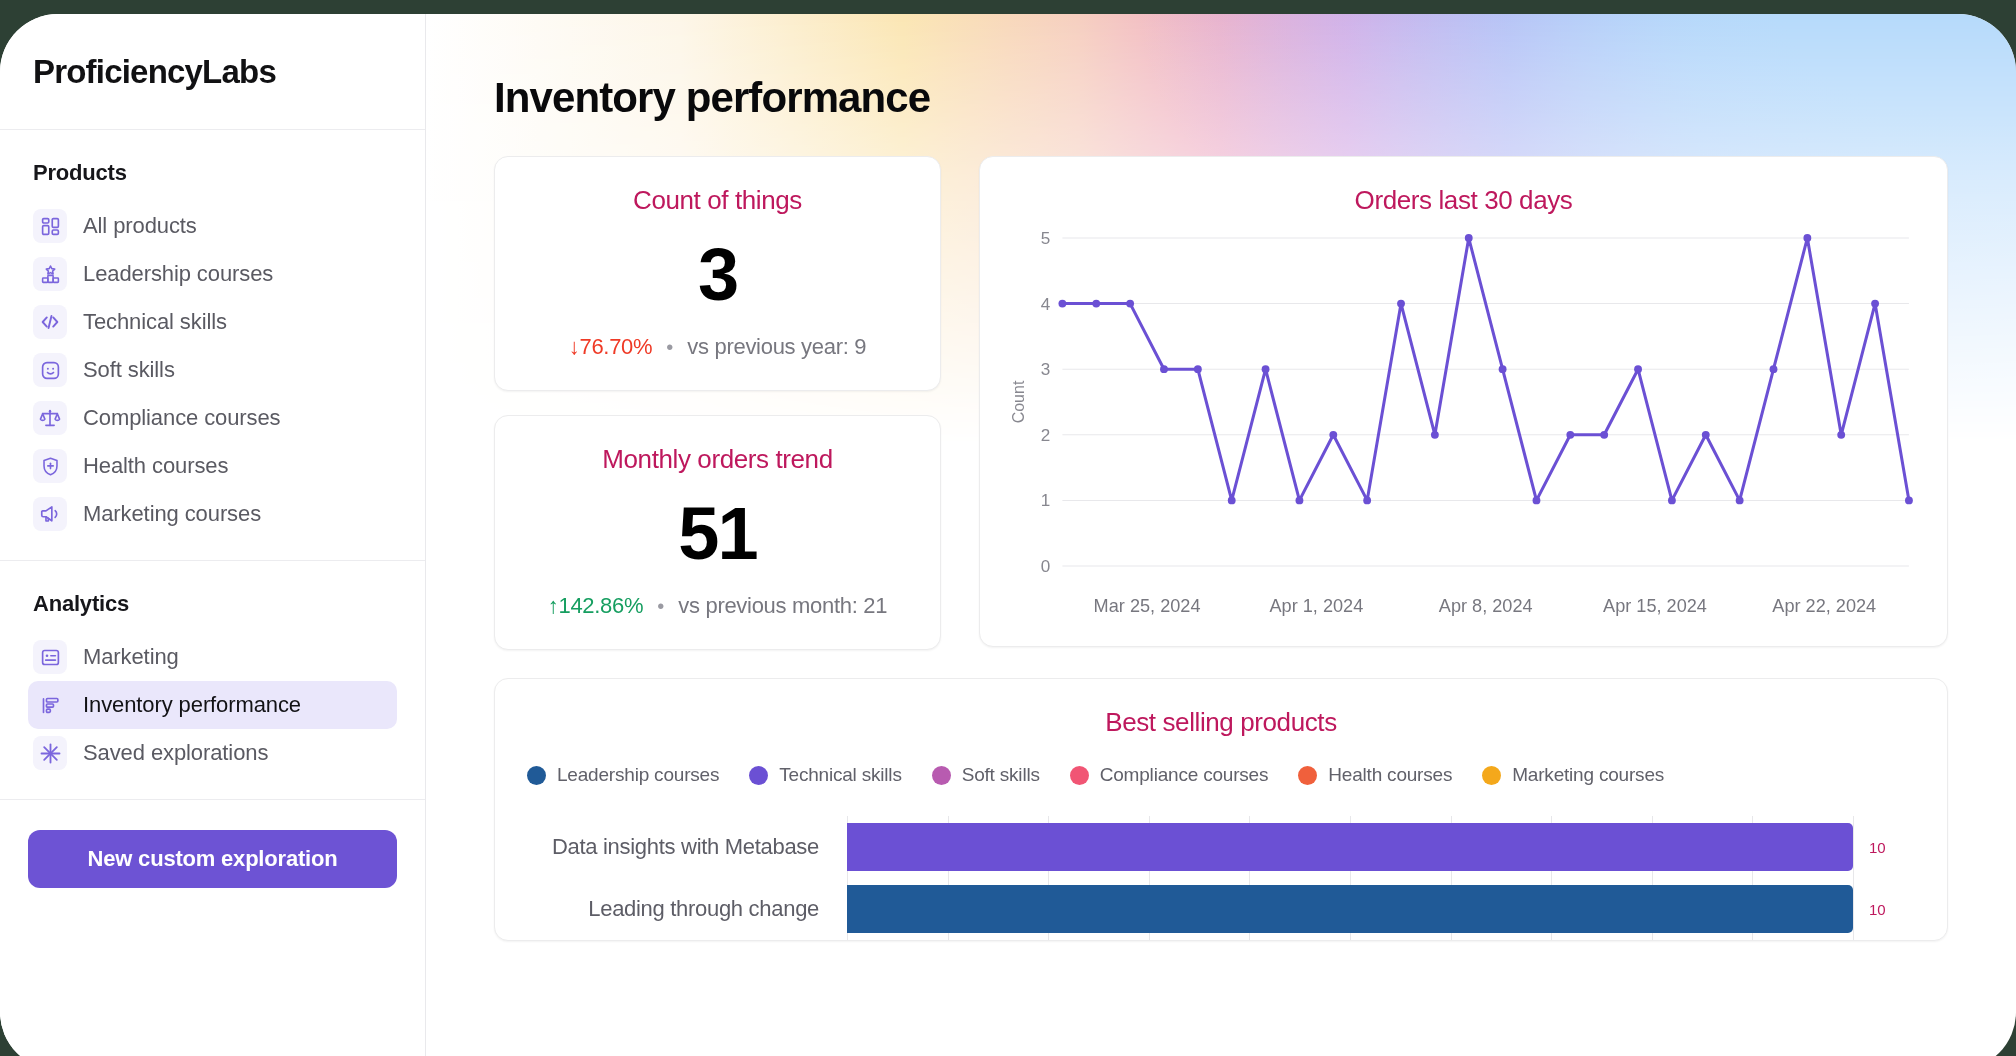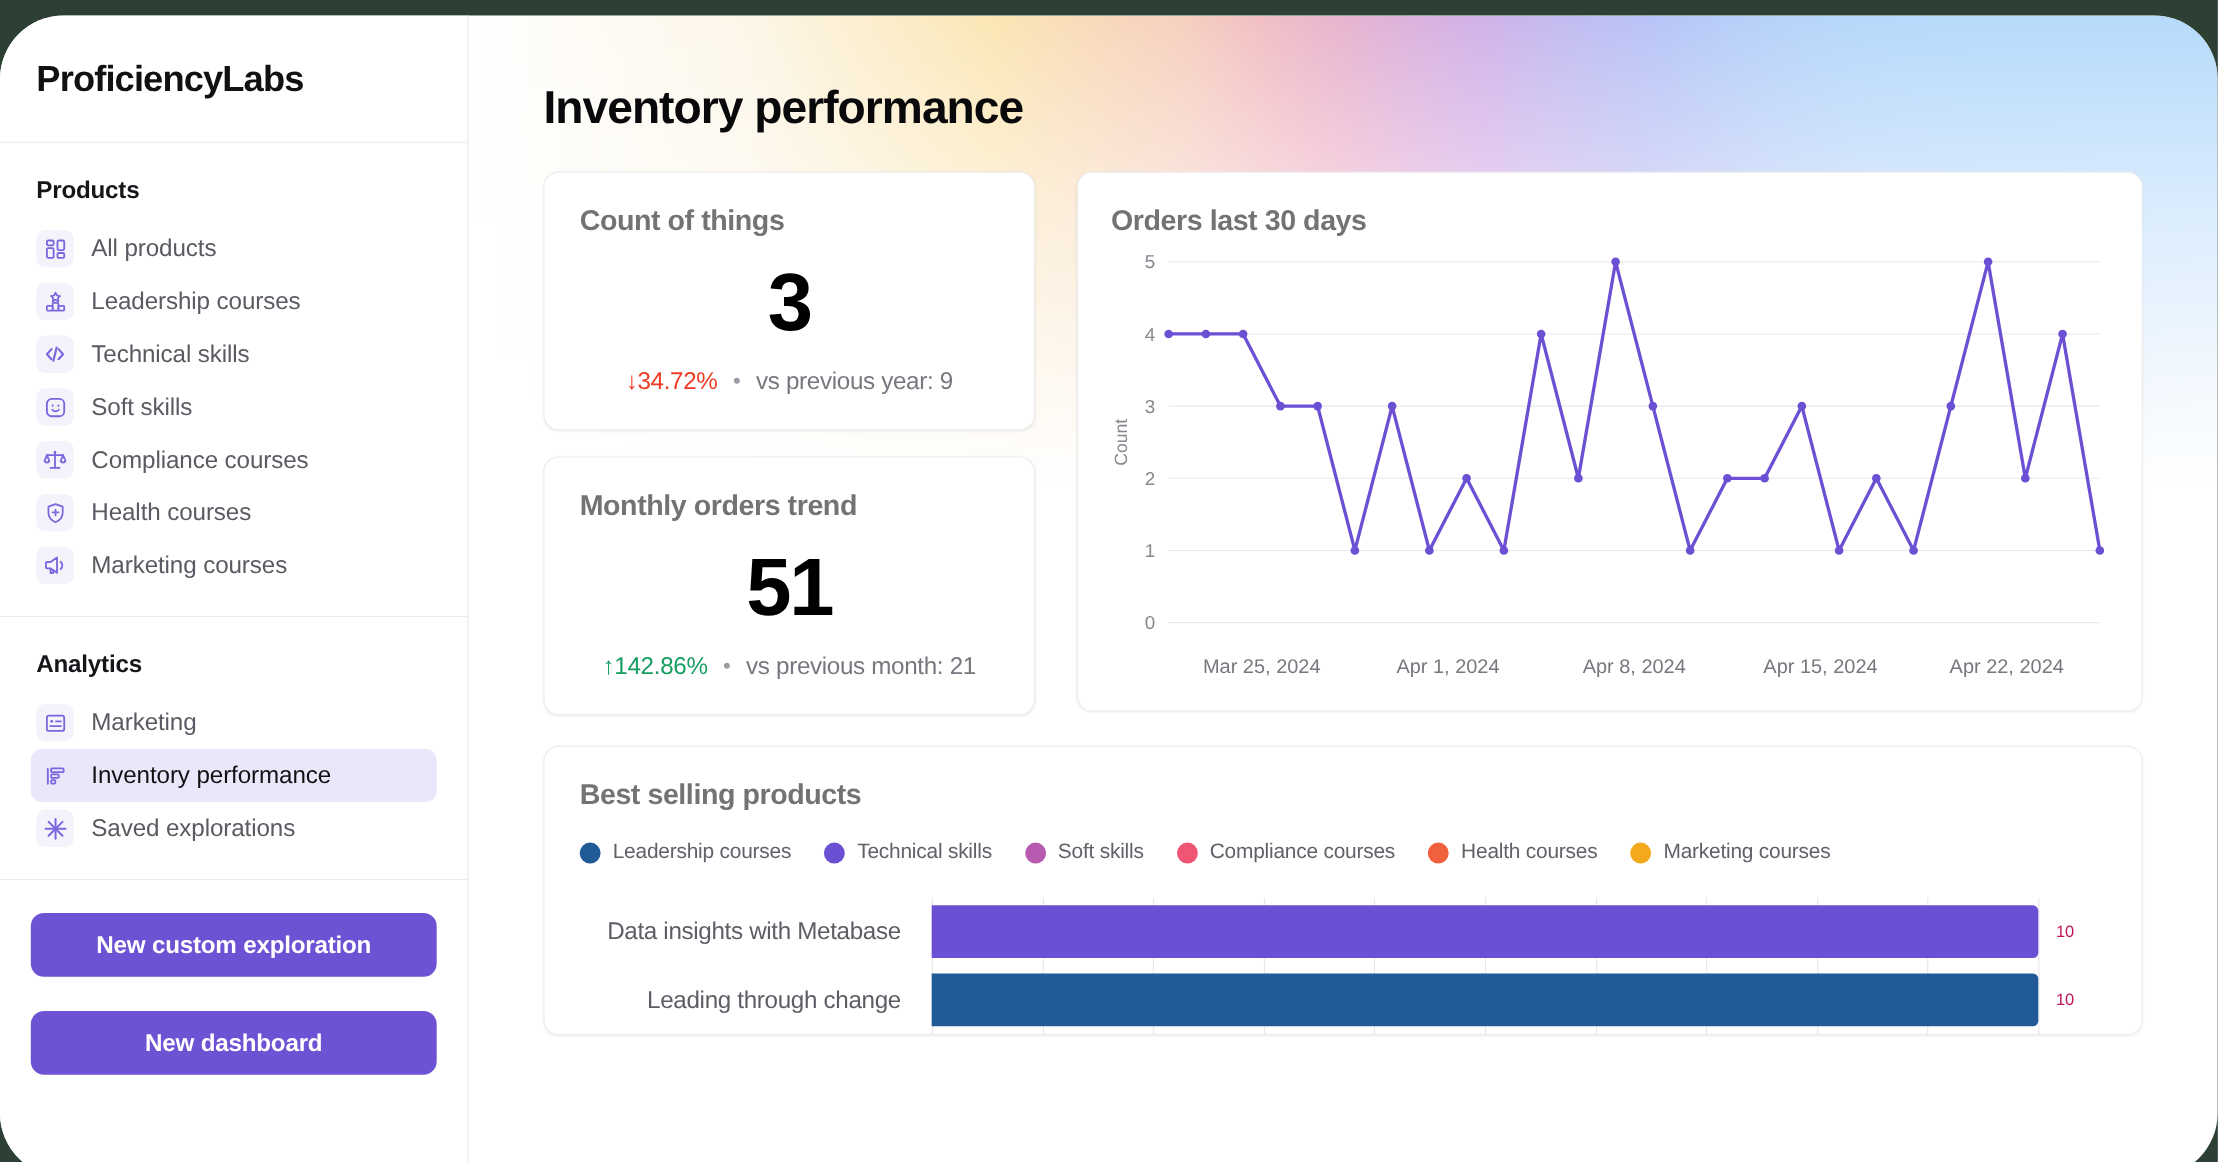--- a/index.html
+++ b/index.html
@@ -171,23 +171,24 @@
   .card {
     background: #ffffff;
     border: 1px solid #ececed;
     border-radius: 14px;
     box-shadow: 0 1px 2px rgba(16,16,20,0.05);
   }
 
   .kpi-card { padding: 28px 32px 30px 32px; }
   .card-title {
     font-size: 26px;
-    font-weight: bold;
-    color: #737373;
+    font-weight: normal;
+    color: #be185d;
     letter-spacing: -0.4px;
+    text-align: center;
   }
   .kpi-value {
     text-align: center;
     font-size: 74px;
     font-weight: bold;
     color: #000000;
     letter-spacing: -2px;
     line-height: 1;
     margin-top: 22px;
   }
@@ -389,40 +390,39 @@
             <line x1="5.4" y1="5.4" x2="18.6" y2="18.6"></line>
             <line x1="18.6" y1="5.4" x2="5.4" y2="18.6"></line>
           </svg>
         </span>
         <span class="nav-label">Saved explorations</span>
       </div>
     </div>
 
     <div class="sidebar-actions">
       <button class="btn-primary">New custom exploration</button>
-      <button class="btn-primary">New dashboard</button>
     </div>
   </aside>
 
   <main id="main">
     <div id="bg-gradient"></div>
 
     <div id="content">
 
       <h1 class="page-title">Inventory performance</h1>
 
       <div class="grid-top">
 
         <div class="col-left">
 
           <section class="card kpi-card">
             <div class="card-title">Count of things</div>
             <div class="kpi-value">3</div>
             <div class="kpi-foot">
-              <span class="kpi-delta down">↓34.72%</span>
+              <span class="kpi-delta down">↓76.70%</span>
               <span class="kpi-dot">•</span>
               <span class="kpi-prev">vs previous year: 9</span>
             </div>
           </section>
 
           <section class="card kpi-card">
             <div class="card-title">Monthly orders trend</div>
             <div class="kpi-value">51</div>
             <div class="kpi-foot">
               <span class="kpi-delta up">↑142.86%</span>

